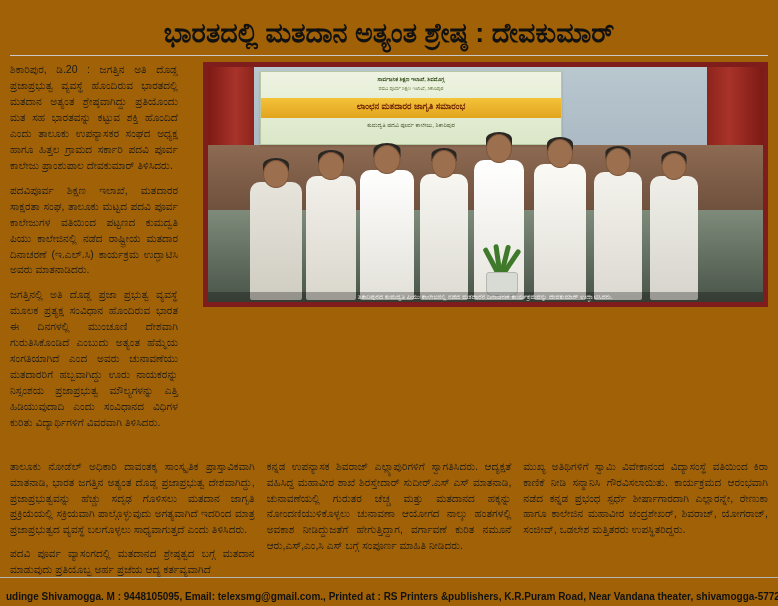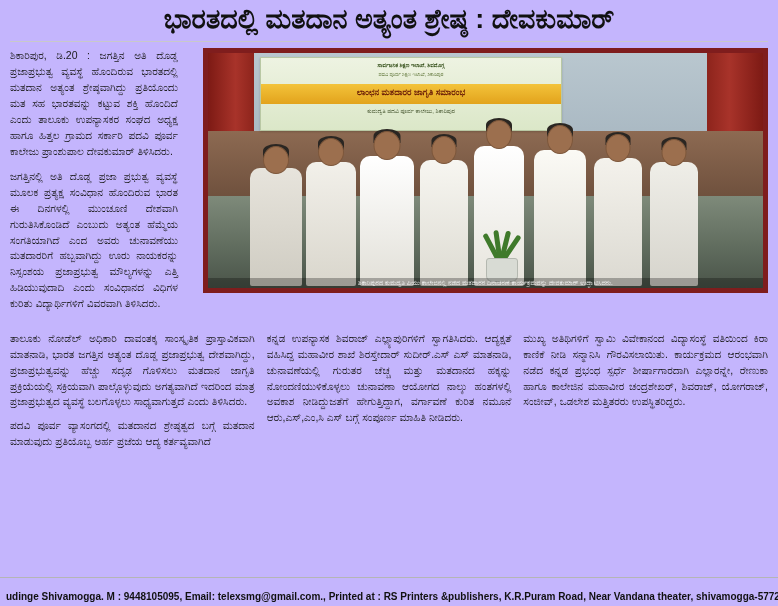--- a/index.html
+++ b/index.html
@@ -11,23 +11,23 @@
     width: 778px;
     height: 606px;
     overflow: hidden;
     font-family: "Liberation Sans", sans-serif;
     color: #1b1b1b;
   }
   .page {
     position: relative;
     width: 778px;
     height: 606px;
-    background: #c4b5fd;
+    background: #a16207;
     box-sizing: border-box;
-    padding: 0 10px 0 10px;
+    padding: 14px 10px 0 10px;
   }
   
   .headline {
     font-family: "Liberation Sans", sans-serif;
     font-size: 27px;
     font-weight: bold;
     letter-spacing: 0px;
     text-align: center;
     color: #111111;
     line-height: 1.15;
@@ -140,21 +140,21 @@
   }
   .ph-caption {
     position: absolute; left: 0; right: 0; bottom: 0;
     font-size: 6.5px; color: #f4f4f4; text-align: center;
     background: rgba(0,0,0,.28); padding: 1px 0;
   }
   
   .body-cols {
     display: flex;
     gap: 12px;
-    margin-top: 10px;
+    margin-top: 19px;
   }
   .bcol {
     flex: 1 1 0;
     font-size: 10.5px;
     line-height: 1.5;
     text-align: justify;
     color: #1a1a1a;
   }
   .bcol p { margin: 0 0 8px 0; }
   
@@ -180,20 +180,21 @@
 
 <div class="page">
 
   <div class="headline">ಭಾರತದಲ್ಲಿ ಮತದಾನ ಅತ್ಯಂತ ಶ್ರೇಷ್ಠ : ದೇವಕುಮಾರ್</div>
   <div class="headline-rule"></div>
 
   <div class="top-zone">
 
     <div class="lead-col">
       <p>ಶಿಕಾರಿಪುರ, ಡಿ.20 : ಜಗತ್ತಿನ ಅತಿ ದೊಡ್ಡ ಪ್ರಜಾಪ್ರಭುತ್ವ ವ್ಯವಸ್ಥೆ ಹೊಂದಿರುವ ಭಾರತದಲ್ಲಿ ಮತದಾನ ಅತ್ಯಂತ ಶ್ರೇಷ್ಠವಾಗಿದ್ದು ಪ್ರತಿಯೊಂದು ಮತ ಸಹ ಭಾರತವನ್ನು ಕಟ್ಟುವ ಶಕ್ತಿ ಹೊಂದಿದೆ ಎಂದು ತಾಲೂಕು ಉಪನ್ಯಾಸಕರ ಸಂಘದ ಅಧ್ಯಕ್ಷ ಹಾಗೂ ಹಿತ್ತಲ ಗ್ರಾಮದ ಸರ್ಕಾರಿ ಪದವಿ ಪೂರ್ವ ಕಾಲೇಜು ಪ್ರಾಂಶುಪಾಲ ದೇವಕುಮಾರ್ ತಿಳಿಸಿದರು.</p>
+      <p>ಪದವಿಪೂರ್ವ ಶಿಕ್ಷಣ ಇಲಾಖೆ, ಮತದಾರರ ಸಾಕ್ಷರತಾ ಸಂಘ, ತಾಲೂಕು ಮಟ್ಟದ ಪದವಿ ಪೂರ್ವ ಕಾಲೇಜುಗಳ ವತಿಯಿಂದ ಪಟ್ಟಣದ ಕುಮದ್ವತಿ ಪಿಯು ಕಾಲೇಜಿನಲ್ಲಿ ನಡೆದ ರಾಷ್ಟ್ರೀಯ ಮತದಾರ ದಿನಾಚರಣೆ (ಇ.ಎಲ್.ಸಿ) ಕಾರ್ಯಕ್ರಮ ಉದ್ಘಾಟಿಸಿ ಅವರು ಮಾತನಾಡಿದರು.</p>
       <p>ಜಗತ್ತಿನಲ್ಲಿ ಅತಿ ದೊಡ್ಡ ಪ್ರಜಾ ಪ್ರಭುತ್ವ ವ್ಯವಸ್ಥೆ ಮೂಲಕ ಪ್ರತ್ಯಕ್ಷ ಸಂವಿಧಾನ ಹೊಂದಿರುವ ಭಾರತ ಈ ದಿನಗಳಲ್ಲಿ ಮುಂಚೂಣಿ ದೇಶವಾಗಿ ಗುರುತಿಸಿಕೊಂಡಿದೆ ಎಂಬುದು ಅತ್ಯಂತ ಹೆಮ್ಮೆಯ ಸಂಗತಿಯಾಗಿದೆ ಎಂದ ಅವರು ಚುನಾವಣೆಯು ಮತದಾರರಿಗೆ ಹಬ್ಬವಾಗಿದ್ದು ಊರು ನಾಯಕರನ್ನು ನಿಸ್ಸಂಶಯ ಪ್ರಜಾಪ್ರಭುತ್ವ ಮೌಲ್ಯಗಳನ್ನು ಎತ್ತಿ ಹಿಡಿಯುವುದಾದಿ ಎಂದು ಸಂವಿಧಾನದ ವಿಧಿಗಳ ಕುರಿತು ವಿದ್ಯಾರ್ಥಿಗಳಿಗೆ ವಿವರವಾಗಿ ತಿಳಿಸಿದರು.</p>
     </div>
 
     <div class="photo-wrap">
       <div class="ph-sky"></div>
       <div class="ph-curtain-l"></div>
       <div class="ph-curtain-r"></div>
       <div class="ph-wall"></div>
 
       <div class="ph-banner">

